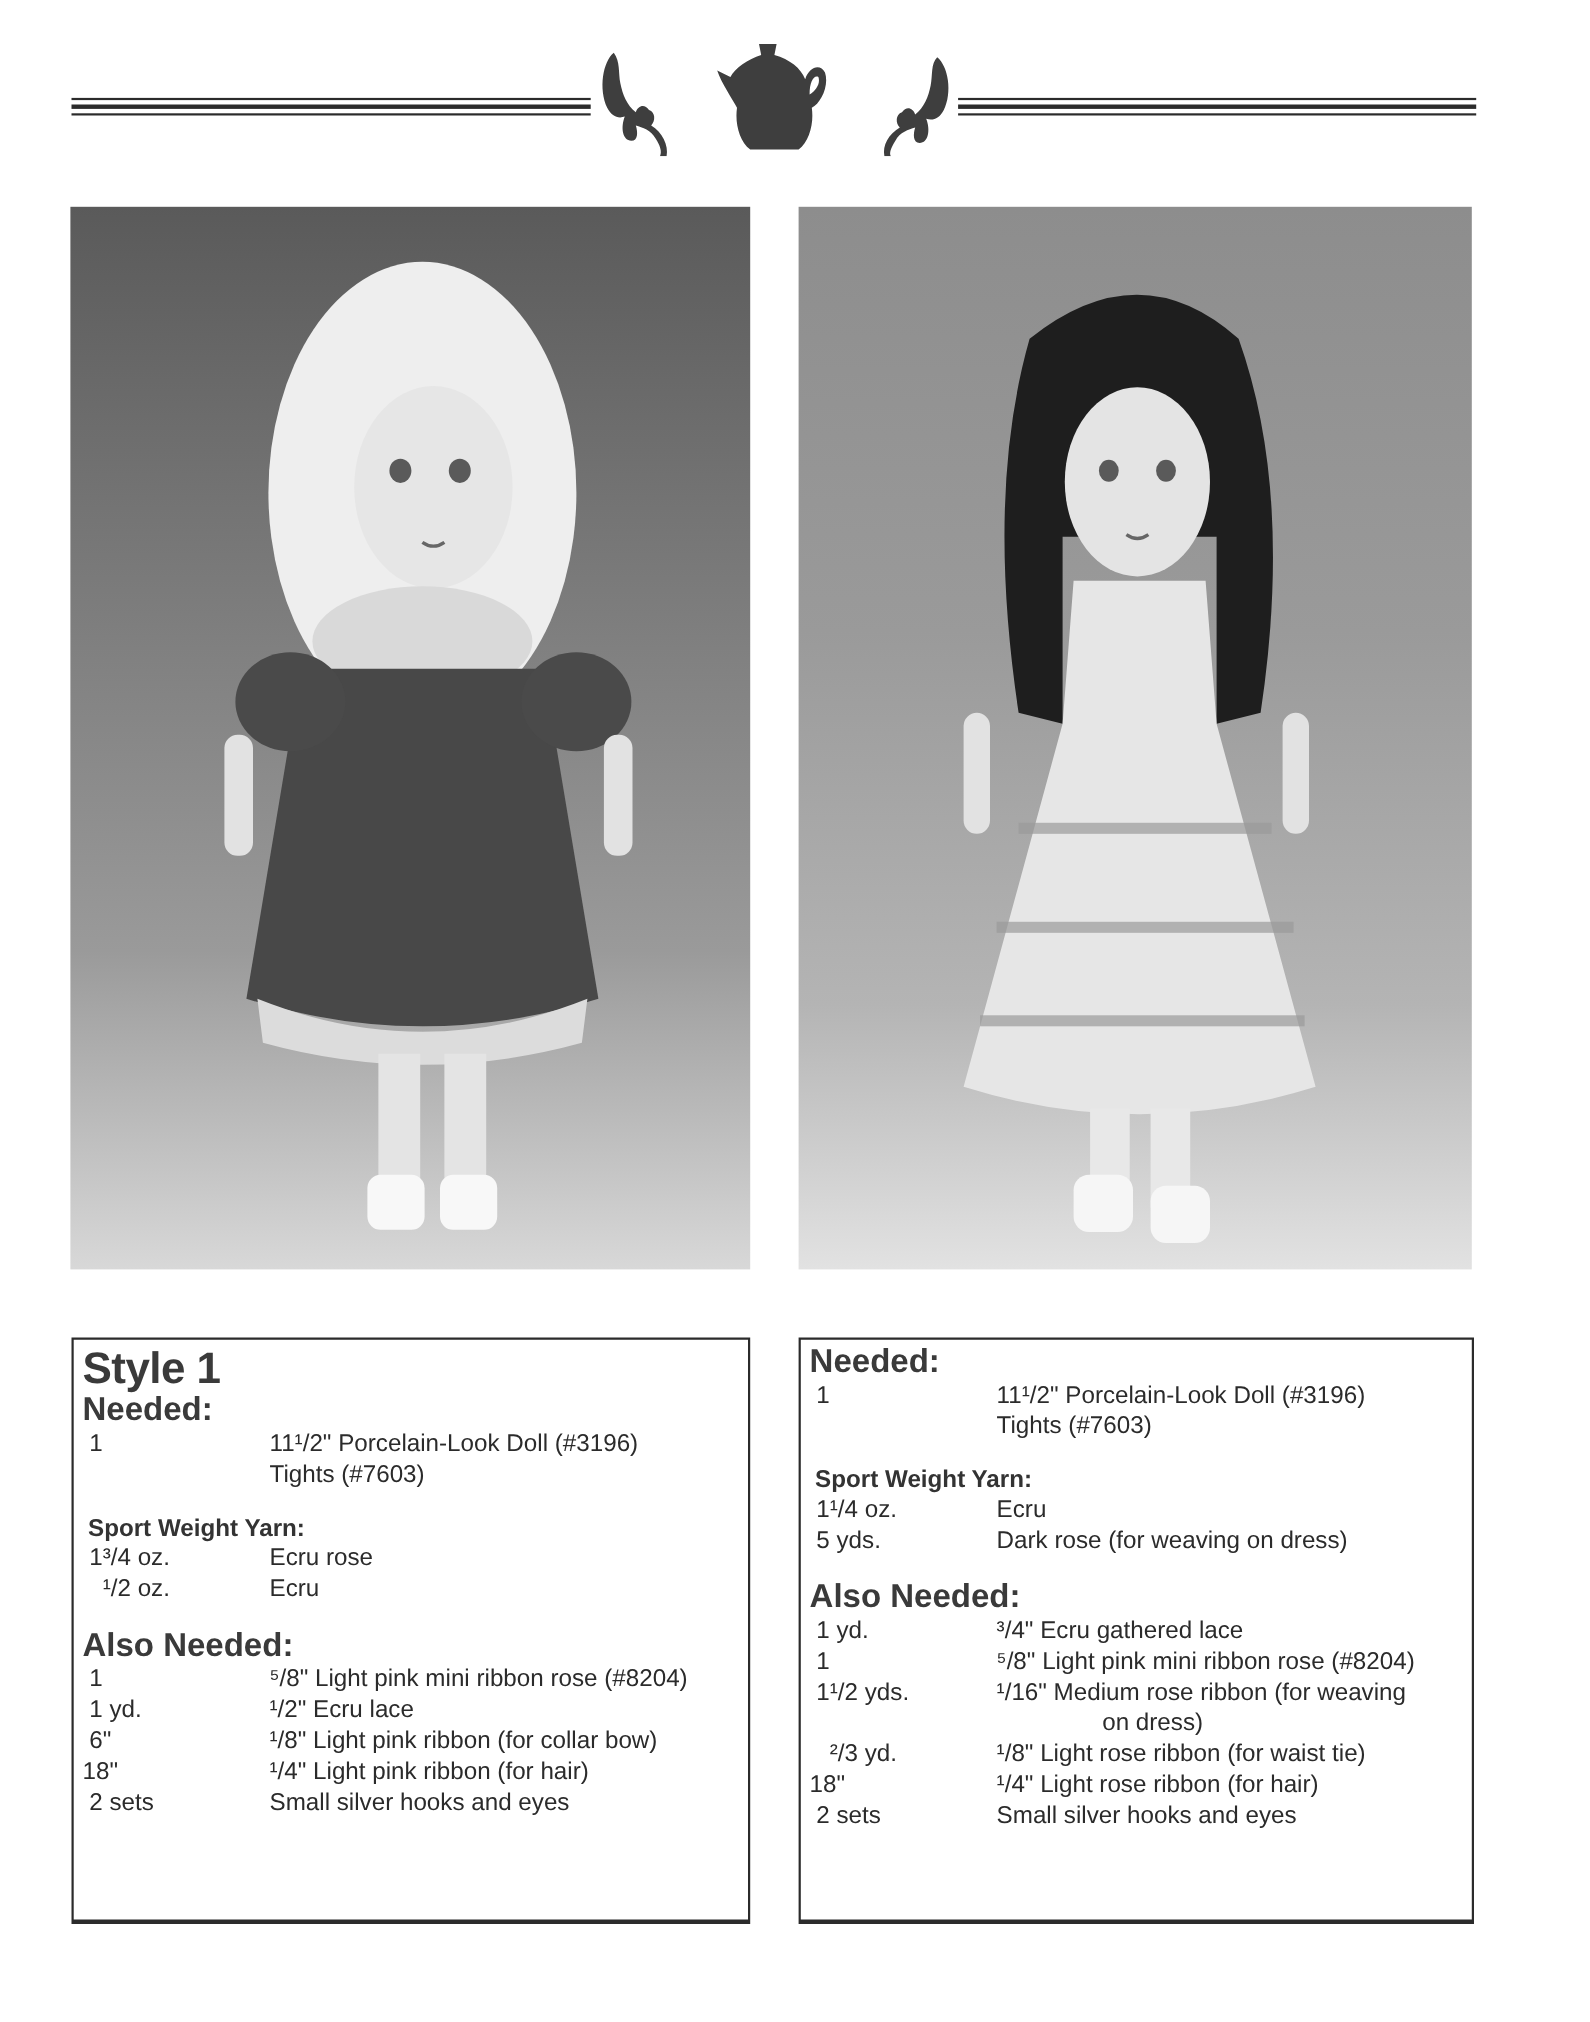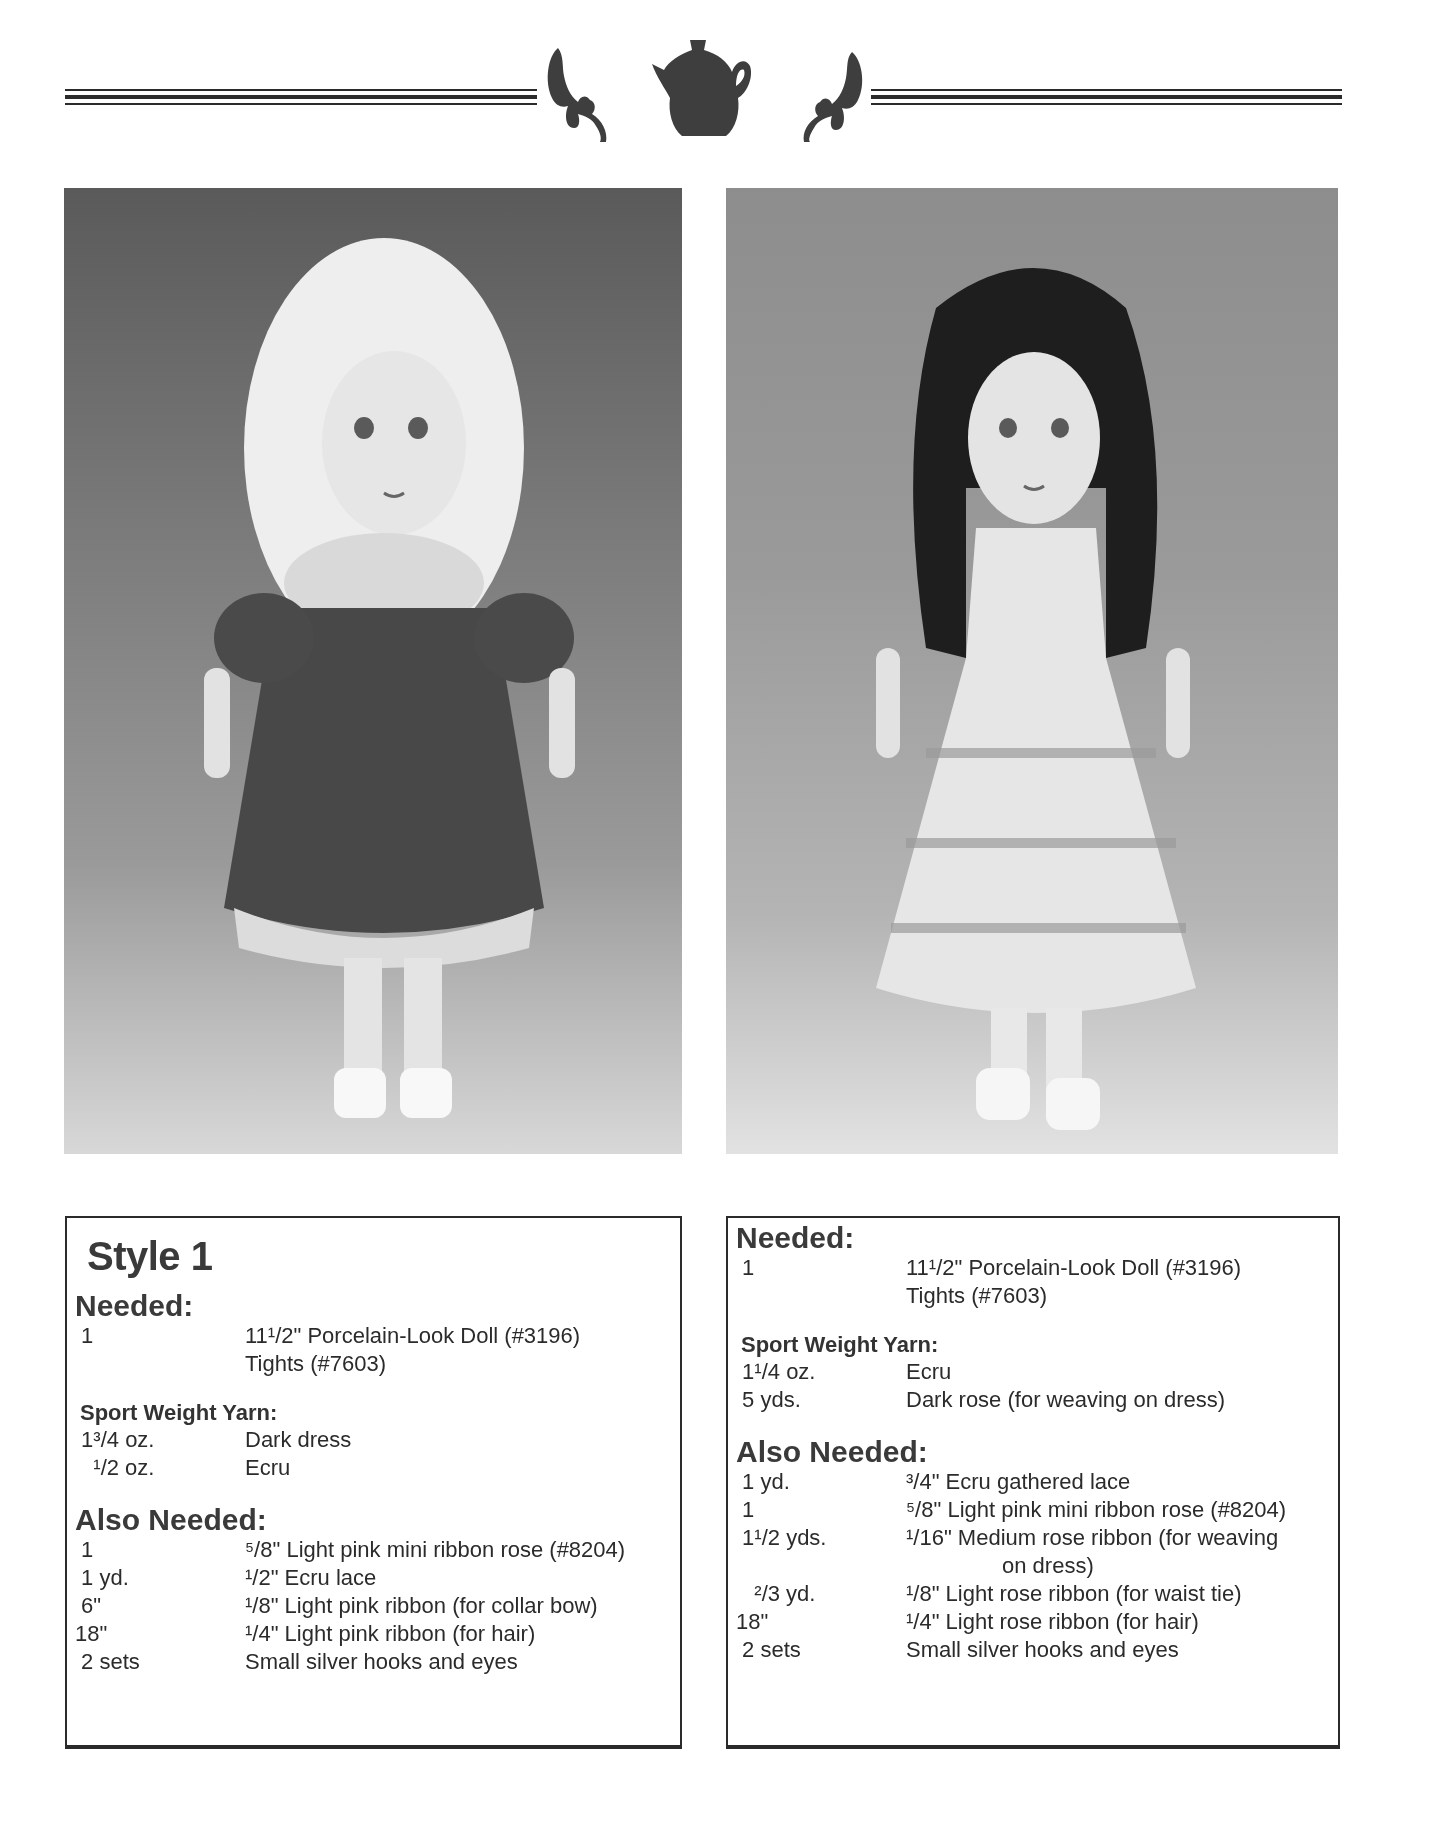--- a/index.html
+++ b/index.html
@@ -22,21 +22,21 @@
     background: linear-gradient(180deg,#5a5a5a 0%,#7a7a7a 35%,#9a9a9a 70%,#d8d8d8 100%); }
   .photo-2 { left:726px; width:612px;
     background: linear-gradient(180deg,#8d8d8d 0%,#9a9a9a 40%,#b4b4b4 75%,#e2e2e2 100%); }
   .doll { position:absolute; }
 
   
   .box { position:absolute; top:1216px; height:533px; border:2px solid #2b2b2b;
          border-bottom-width:4px; box-sizing:border-box; padding:4px 8px 0 8px; background:#fff; }
   .box-1 { left:65px; width:617px; }
   .box-2 { left:726px; width:614px; }
-  .style-title { font-size:40px; font-weight:bold; color:#3a3a3a; line-height:44px; margin:12px; letter-spacing:-0.5px; }
+  .style-title { font-size:40px; font-weight:bold; color:#3a3a3a; line-height:44px; margin:0; letter-spacing:-0.5px; }
   .section-h { font-size:30px; font-weight:bold; color:#3a3a3a; line-height:32px; margin:0; }
   .section-sub { font-size:22px; font-weight:bold; color:#333; line-height:26px; margin:22px 0 0 5px; }
   .section-also { margin-top:22px; }
   .rows { margin:0; padding:0; list-style:none; }
   .row { display:flex; font-size:22px; line-height:28px; color:#2b2b2b; }
   .qty { width:170px; flex:none; white-space:pre; }
   .desc { flex:1; white-space:pre-wrap; }
   .desc .cont { display:block; padding-left:96px; }
 </style>
 </head>
@@ -132,21 +132,21 @@
       </li>
     <li class="row">
         <span class="qty"></span>
         <span class="desc">Tights (#7603)</span>
       </li>
   </ul>
   <h4 class="section-sub">Sport Weight Yarn:</h4>
   <ul class="rows">
     <li class="row">
         <span class="qty"> 1³/4 oz.</span>
-        <span class="desc">Dark dress</span>
+        <span class="desc">Ecru rose</span>
       </li>
     <li class="row">
         <span class="qty">   ¹/2 oz.</span>
         <span class="desc">Ecru</span>
       </li>
   </ul>
   <h3 class="section-h section-also">Also Needed:</h3>
   <ul class="rows">
     <li class="row">
         <span class="qty"> 1</span>

